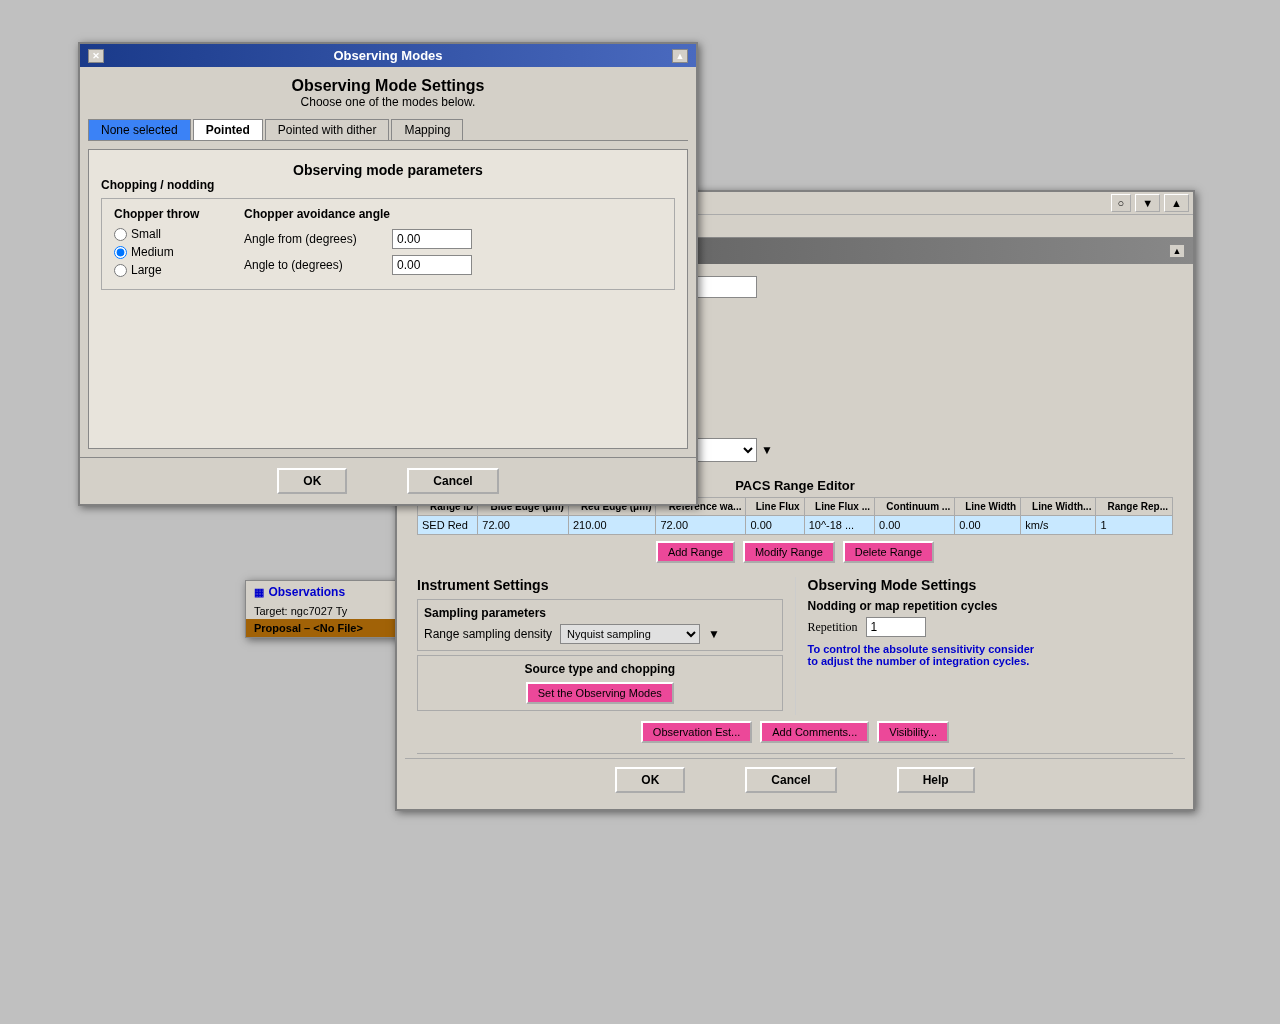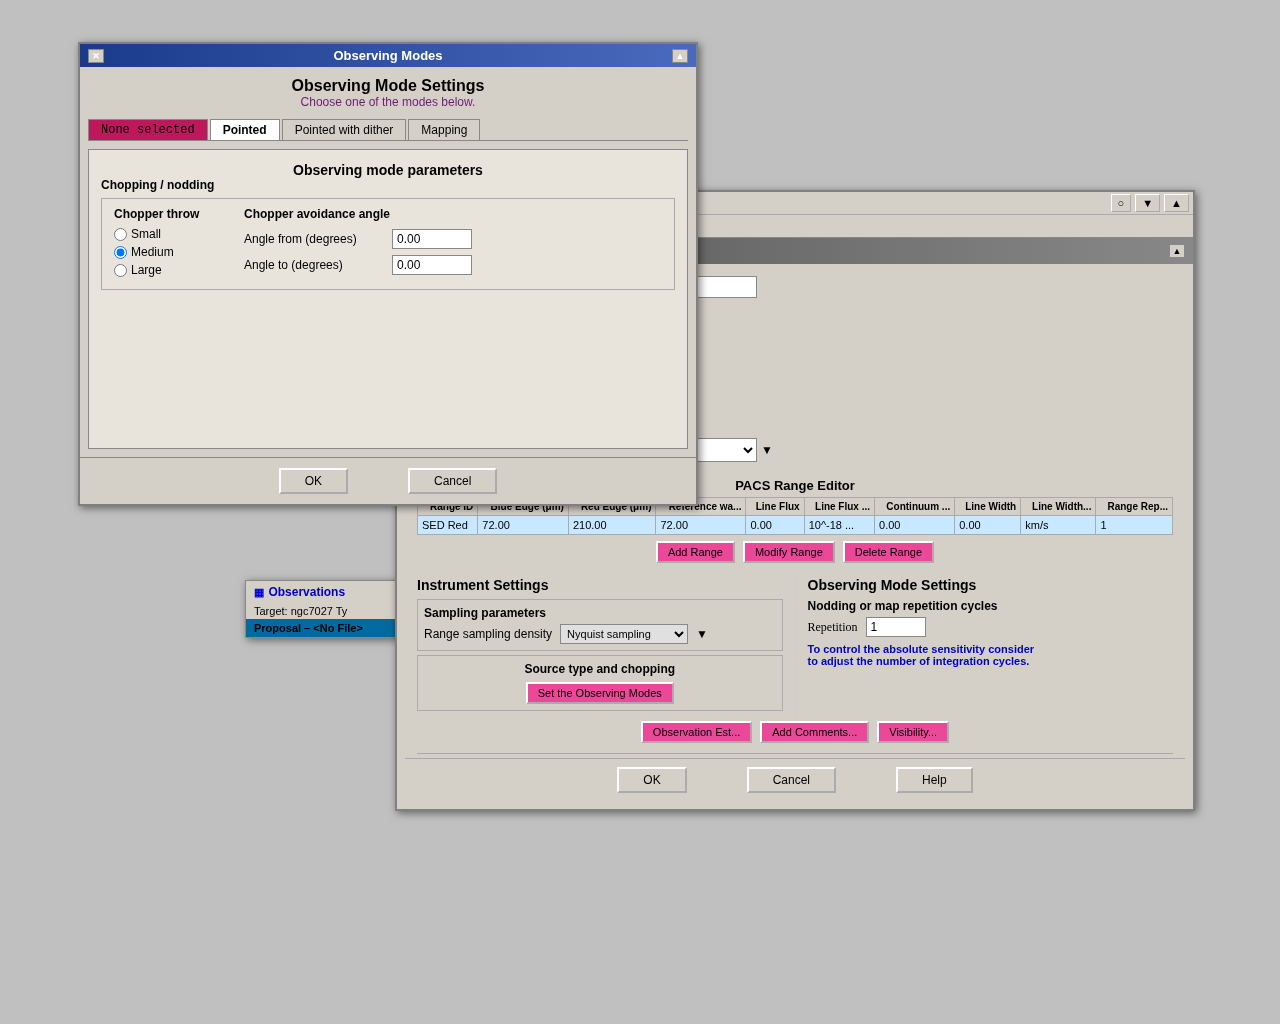--- a/index.html
+++ b/index.html
@@ -57,21 +57,21 @@
     .obs-modes-header {
       text-align: center;
       padding: 10px;
     }
     .obs-modes-header h2 {
       font-size: 16px;
       font-weight: bold;
     }
     .obs-modes-header p {
       font-size: 12px;
-      color: #701a75;
+      color: #000000;
     }
 
     .tabs-row {
       display: flex;
       border-bottom: 1px solid #888;
       margin: 0 8px;
     }
     .tab {
       padding: 3px 12px;
       border: 1px solid #888;
@@ -79,22 +79,21 @@
       background: #d4d0c8;
       cursor: pointer;
       font-size: 12px;
       margin-right: 2px;
     }
     .tab.active {
       background: #ffffff;
       font-weight: bold;
     }
     .tab.none {
-      background: #be185d;
-      font-family: Liberation Mono, monospace;
+      background: #3b82f6;
     }
 
     .obs-params-panel {
       margin: 8px;
       border: 1px solid #888;
       background: #e8e4dc;
       padding: 12px;
       min-height: 300px;
     }
     .obs-params-title {
@@ -165,21 +164,21 @@
       padding: 10px;
       background: #d4d0c8;
       border-top: 1px solid #888;
     }
     .btn {
       padding: 4px 24px;
       background: #d4d0c8;
       border: 2px outset #fff;
       cursor: pointer;
       font-size: 12px;
-      font-weight: normal;
+      font-weight: bold;
     }
     .btn-small {
       padding: 3px 10px;
       background: #ec4899;
       border: 2px outset #fff;
       cursor: pointer;
       font-size: 11px;
     }
 
     
@@ -321,21 +320,21 @@
       font-weight: bold;
       margin-bottom: 4px;
     }
     .sampling-row {
       display: flex;
       align-items: center;
       gap: 8px;
     }
     .sampling-label { font-size: 12px; }
     .sampling-select {
-      width: 128px;
+      width: 140px;
       padding: 2px;
       border: 1px solid #888;
       background: #e0e0e0;
       font-size: 11px;
     }
 
     .source-chopping {
       border: 1px solid #aaa;
       padding: 6px;
       margin: 4px 0;
@@ -416,21 +415,21 @@
     }
 
     .target-item {
       padding: 2px 8px;
       font-size: 11px;
     }
 
     .proposal-item {
       padding: 3px 8px;
       font-size: 11px;
-      background: #0369a1;
+      background: #a16207;
       color: black;
       font-weight: bold;
       cursor: pointer;
     }
     .ctrl-btn {
       padding: 2px 6px;
       background: #d4d0c8;
       border: 1px outset #fff;
       cursor: pointer;
       font-size: 11px;

